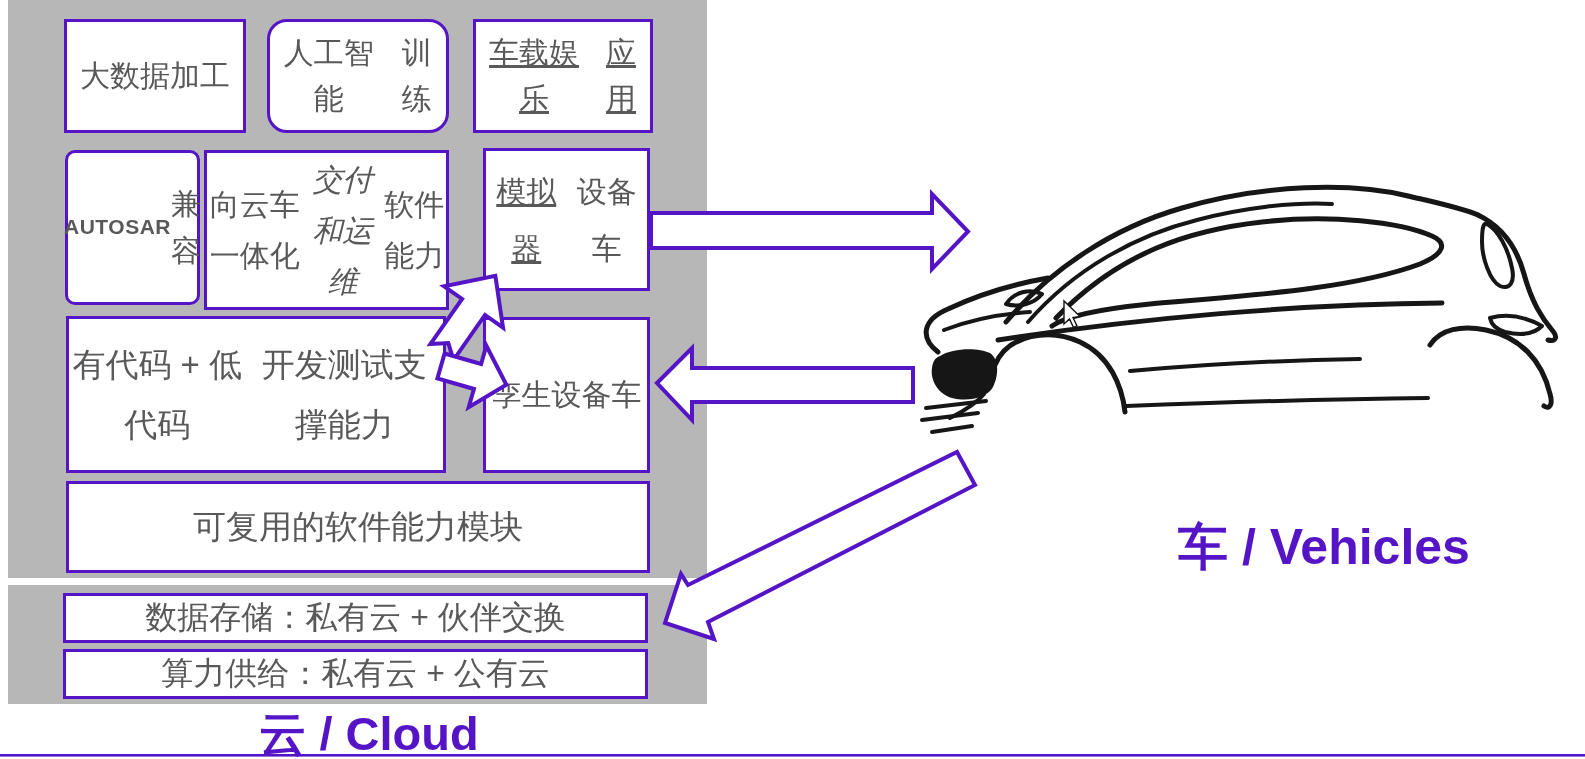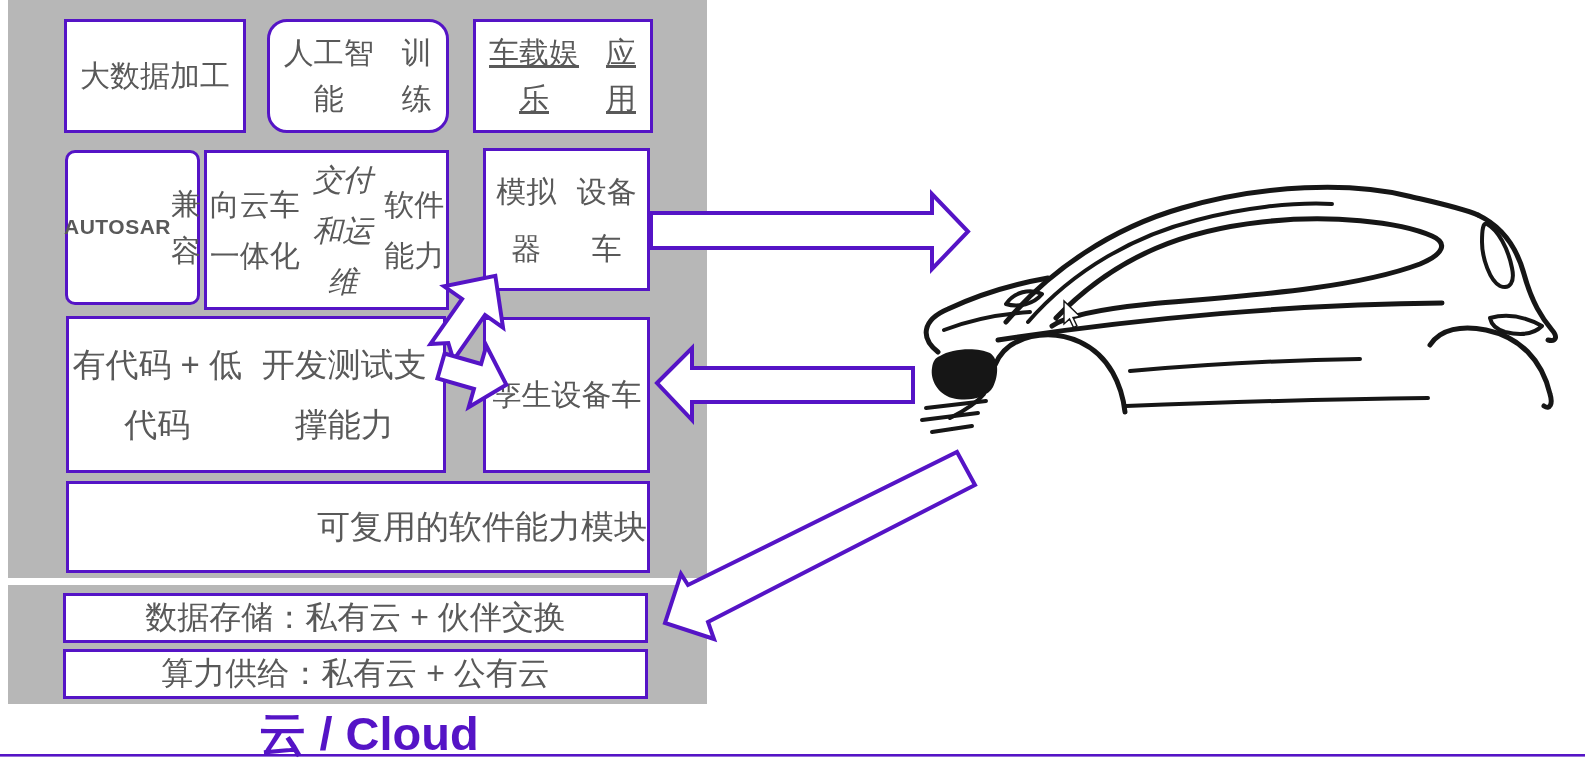--- a/index.html
+++ b/index.html
@@ -8,21 +8,21 @@
     font-family:"Liberation Sans","DejaVu Sans",sans-serif;
   }
   .panel{position:absolute;background:#b7b7b7;z-index:1;}
   .pbox{
     position:absolute;z-index:2;background:#ffffff;border:3px solid #5514c6;
     box-sizing:border-box;display:flex;flex-direction:row;align-items:center;justify-content:center;
     color:#595959;text-align:center;
   }
   .pbox .ln{display:block;line-height:1.55;}
   .fs30{font-size:30px;}
-  .fs33{font-size:33px;justify-content:flex-end;}
+  .fs33{font-size:33px;}
   .fs32{font-size:32px;}
   .autosar-en{font-size:21px;font-weight:bold;letter-spacing:.5px;line-height:1.9;}
   .title{
     position:absolute;z-index:4;color:#5514c6;font-weight:bold;font-size:48px;
     text-align:center;white-space:nowrap;
   }
   svg.overlay{position:absolute;left:0;top:0;z-index:3;pointer-events:none;}
   .arrow{fill:#ffffff;stroke:#5514c6;stroke-width:4;stroke-linejoin:miter;}
   .carline{fill:none;stroke:#161616;stroke-width:5;stroke-linecap:round;stroke-linejoin:round;}
   .carline.thin{stroke-width:4;}
@@ -52,21 +52,21 @@
   <div class="pbox" style="left:65px;top:150px;width:135px;height:155px;border-radius:10px;">
     <span class="ln autosar-en">AUTOSAR</span>
     <span class="ln fs30">兼容</span>
   </div>
   <div class="pbox fs30" style="left:204px;top:150px;width:245px;height:160px;">
     <span class="ln" style="line-height:1.7;">向云车一体化</span>
     <span class="ln" style="line-height:1.7;font-style:italic;">交付和运维</span>
     <span class="ln" style="line-height:1.7;">软件能力</span>
   </div>
   <div class="pbox fs30" style="left:483px;top:148px;width:167px;height:143px;">
-    <span class="ln" style="line-height:1.9;">模拟器</span>
+    <span class="ln" style="line-height:1.9;text-decoration:underline;">模拟器</span>
     <span class="ln" style="line-height:1.9;">设备车</span>
   </div>
 
   <div class="pbox fs33" style="left:66px;top:316px;width:380px;height:157px;">
     <span class="ln" style="line-height:1.8;">有代码 + 低代码</span>
     <span class="ln" style="line-height:1.8;">开发测试支撑能力</span>
   </div>
   <div class="pbox fs30" style="left:483px;top:317px;width:167px;height:156px;">
     <span class="ln" style="line-height:2.05;">孪生</span>
     <span class="ln" style="line-height:2.05;">设备车</span>
@@ -77,20 +77,21 @@
   </div>
 
   <div class="pbox fs32" style="left:63px;top:649px;width:585px;height:50px;">
     <span class="ln">算力供给：私有云 + 公有云</span>
   </div>
   <div class="pbox fs32" style="left:63px;top:593px;width:585px;height:50px;">
     <span class="ln">数据存储：私有云 + 伙伴交换</span>
   </div>
 
   <div class="title" style="left:169px;top:703px;width:400px;font-size:47px;">云 / Cloud</div>
+  <div class="title" style="left:1114px;top:514px;width:420px;font-size:50px;">车 / Vehicles</div>
 
   <svg class="overlay" width="1585" height="759" viewBox="0 0 1585 759">
 
     <path class="arrow" d="M 651 213 L 932 213 L 932 194 L 968 231.5 L 932 269 L 932 248 L 651 248 Z"></path>
 
     <path class="arrow" d="M 657 383 L 692 348 L 692 368 L 913 368 L 913 402 L 692 402 L 692 420 Z"></path>
 
     <path class="arrow" d="M 957 452 L 975 485 L 708 622 L 714 639 L 665 623 L 681 574 L 688 585 Z"></path>
 
     <g transform="translate(442,352) rotate(-55)">

